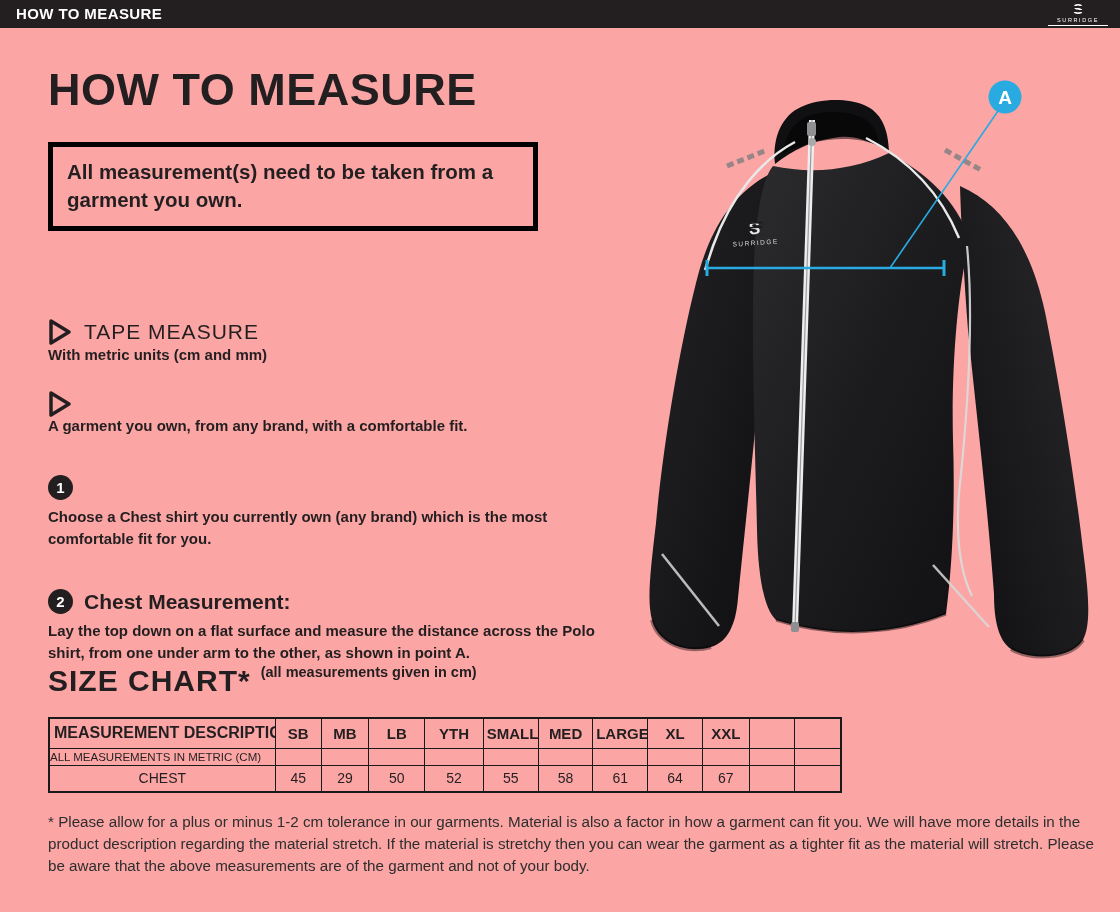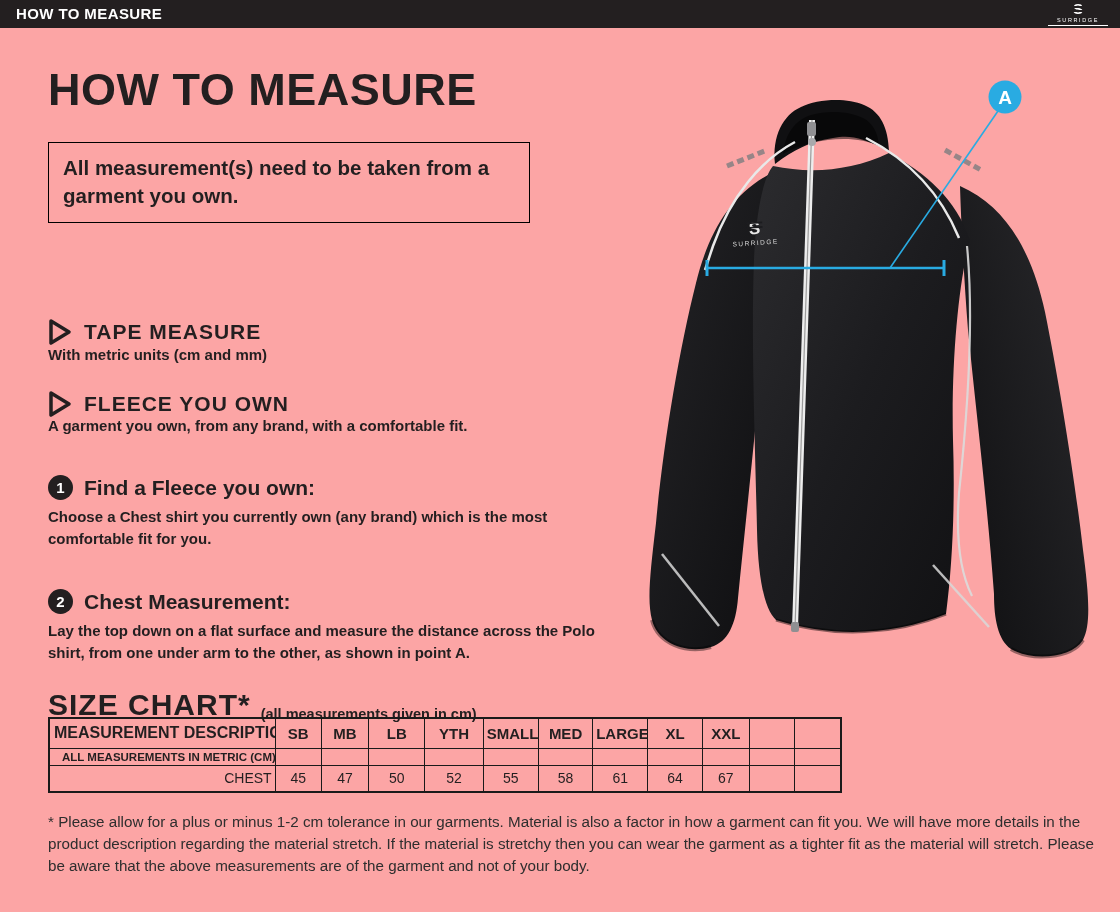--- a/index.html
+++ b/index.html
@@ -9,49 +9,49 @@
   
   .topbar{position:absolute;left:0;top:0;width:1120px;height:28px;background:#231f20;}
   .topbar-title{position:absolute;left:16px;top:5px;font-size:15px;font-weight:bold;color:#fff;letter-spacing:.4px;}
   .brand{position:absolute;right:12px;top:1px;width:60px;text-align:center;color:#fff;line-height:1;}
   .brand-s{position:relative;display:inline-block;font-size:15px;font-weight:900;line-height:14px;}
   .brand-s .slit{position:absolute;left:-1px;right:-1px;height:1.5px;background:#231f20;}
   .brand-name{font-size:5.5px;letter-spacing:1.6px;line-height:7px;border-bottom:1px solid #fff;padding-bottom:1px;}
 
   
   .h1{position:absolute;left:48px;top:64px;font-size:45px;font-weight:bold;letter-spacing:.5px;}
-  .notice-box{position:absolute;left:48px;top:142px;width:452px;border:1px solid #000000;
+  .notice-box{position:absolute;left:48px;top:142px;width:452px;border:5px solid #000000;
     padding:11px 14px;font-size:20.5px;font-weight:bold;line-height:1.38;}
   .ywn-heading{position:absolute;left:48px;top:250px;font-size:27px;font-weight:bold;letter-spacing:.5px;}
 
   .tri-icon{position:absolute;width:24px;height:28px;}
-  .need-title{position:absolute;font-size:21px;font-weight:bold;letter-spacing:1px;}
+  .need-title{position:absolute;font-size:21px;font-weight:normal;letter-spacing:1px;}
   .need-desc{position:absolute;font-size:15px;font-weight:bold;}
 
   .step-num{position:absolute;width:25px;height:25px;border-radius:50%;background:#231f20;color:#fff;
     font-size:15px;font-weight:bold;display:flex;align-items:center;justify-content:center;}
   .step-title{position:absolute;font-size:21px;font-weight:bold;}
   .step-desc{position:absolute;left:48px;width:548px;font-size:15px;font-weight:bold;line-height:1.45;}
 
-  .size-heading{position:absolute;left:48px;top:688px;display:flex;align-items:flex-end;gap:10px;}
+  .size-heading{position:absolute;left:48px;top:664px;display:flex;align-items:flex-start;gap:10px;}
   .size-heading .big{font-size:30px;font-weight:bold;letter-spacing:1px;}
   .size-heading .sub{font-size:14.5px;font-weight:bold;}
 
   
   table.size{position:absolute;left:48px;top:717px;border-collapse:collapse;table-layout:fixed;width:794px;
     border:2.5px solid #1a1a1a;}
   table.size th,table.size td{border:1.5px solid #1a1a1a;padding:0 3px;overflow:hidden;white-space:nowrap;}
   tr.hdr{height:30px;}
   tr.hdr th{font-size:15px;font-weight:bold;text-align:center;}
   tr.hdr th.desc{font-size:16px;text-align:left;padding-left:4px;}
   tr.metric{height:17px;}
-  tr.metric td.desc{font-size:11.5px;font-weight:bold;padding-left:12px;}
+  tr.metric td.desc{font-size:11.5px;font-weight:normal;padding-left:0;}
   tr.vals{height:27px;}
   tr.vals td{font-size:14px;text-align:center;}
-  tr.vals td.desc{text-align:right;}
+  tr.vals td.desc{text-align:center;}
 
   .footnote{position:absolute;left:48px;top:811px;width:1048px;font-size:15.2px;color:#2e2e2e;line-height:1.45;}
 
   .figure{position:absolute;left:615px;top:78px;width:505px;height:590px;}
 </style>
 </head>
 <body>
 
 <div id="screen">
 
@@ -70,25 +70,23 @@
 
   <svg class="tri-icon" style="left:48px;top:318px" viewBox="0 0 24 28">
     <path d="M3 3 L21 14 L3 25 Z" fill="none" stroke="#231f20" stroke-width="3.5" stroke-linejoin="round"></path>
   </svg>
   <div class="need-title" style="left:84px;top:320px">TAPE MEASURE</div>
   <div class="need-desc" style="left:48px;top:346px">With metric units (cm and mm)</div>
 
   <svg class="tri-icon" style="left:48px;top:390px" viewBox="0 0 24 28">
     <path d="M3 3 L21 14 L3 25 Z" fill="none" stroke="#231f20" stroke-width="3.5" stroke-linejoin="round"></path>
   </svg>
-  <div class="need-title" style="left:84px;top:392px">FLEECE YOU OWN</div>
   <div class="need-desc" style="left:48px;top:417px">A garment you own, from any brand, with a comfortable fit.</div>
 
   <div class="step-num" style="left:48px;top:475px">1</div>
-  <div class="step-title" style="left:84px;top:476px">Find a Fleece you own:</div>
   <div class="step-desc" style="top:506px">Choose a Chest shirt you currently own (any brand) which is the most comfortable fit for you.</div>
 
   <div class="step-num" style="left:48px;top:589px">2</div>
   <div class="step-title" style="left:84px;top:590px">Chest Measurement:</div>
   <div class="step-desc" style="top:620px">Lay the top down on a flat surface and measure the distance across the Polo shirt, from one under arm to the other, as shown in point A.</div>
 
   <div class="size-heading">
     <span class="big">SIZE CHART*</span>
     <span class="sub">(all measurements given in cm)</span>
   </div>
@@ -133,21 +131,21 @@
       <td></td>
       <td></td>
       <td></td>
       <td></td>
       <td></td>
       <td></td>
     </tr>
     <tr class="vals">
       <td class="desc">CHEST</td>
       <td>45</td>
-      <td>47</td>
+      <td>29</td>
       <td>50</td>
       <td>52</td>
       <td>55</td>
       <td>58</td>
       <td>61</td>
       <td>64</td>
       <td>67</td>
       <td></td>
       <td></td>
     </tr>

